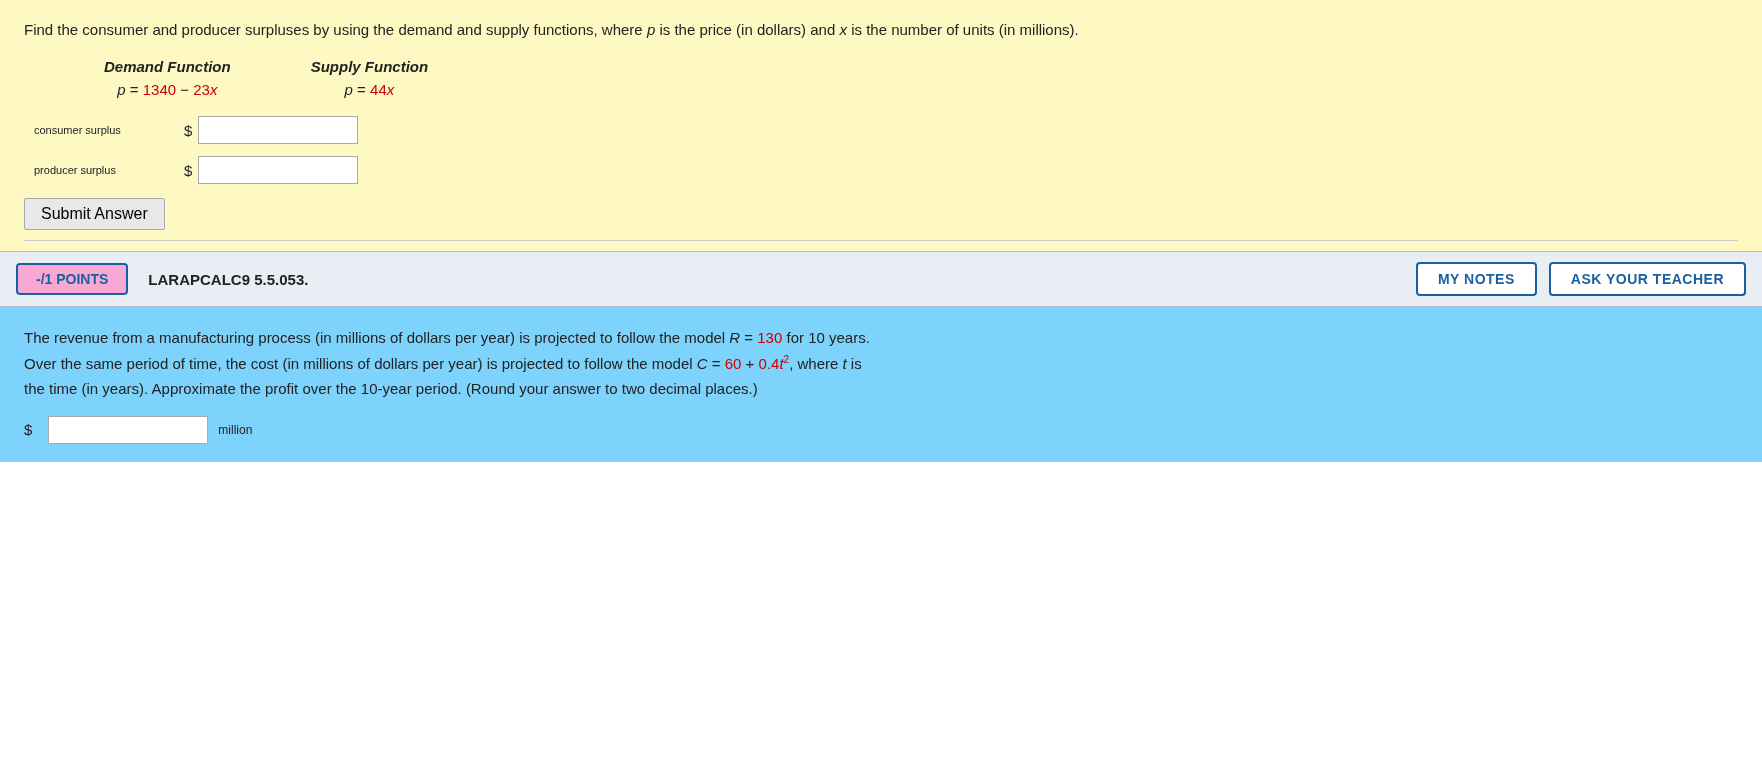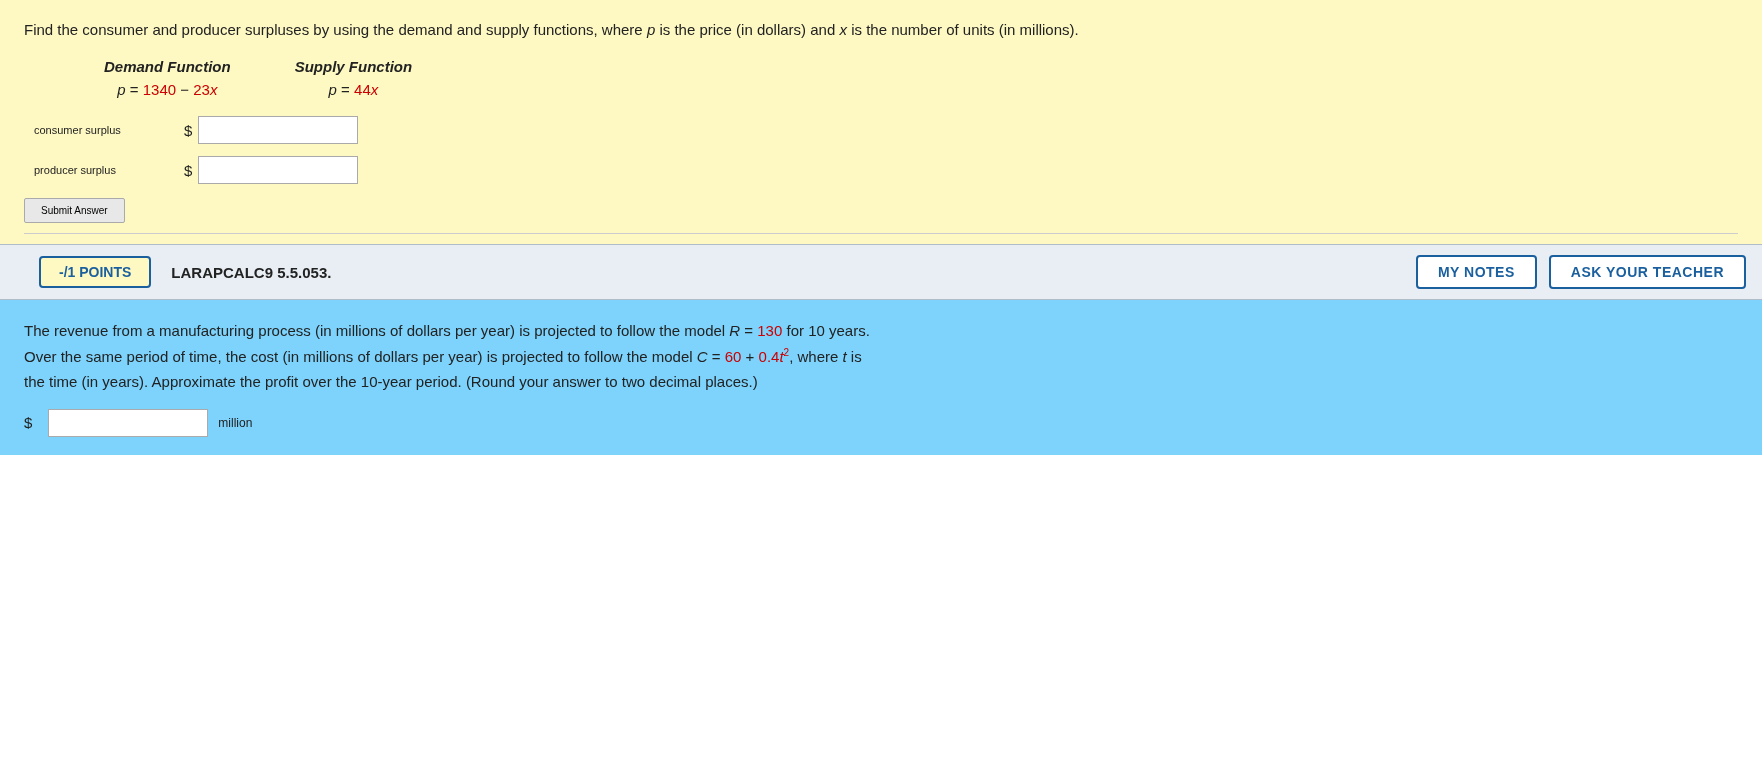--- a/index.html
+++ b/index.html
@@ -13,21 +13,21 @@
       padding: 18px 24px 10px 24px;
       background: #fef9c3;
     }
     .problem-text {
       font-size: 15px;
       line-height: 1.6;
       margin-bottom: 16px;
     }
     .functions-row {
       display: flex;
-      gap: 64px;
+      gap: 80px;
       margin-left: 80px;
       margin-bottom: 18px;
     }
     .function-col {
       display: flex;
       flex-direction: column;
       align-items: center;
     }
     .function-label {
       font-style: italic;
@@ -63,21 +63,21 @@
     }
     .submit-area {
       margin-top: 14px;
       padding-bottom: 10px;
       border-bottom: 1px solid #ccc;
     }
     .submit-btn {
       border: 1px solid #aaa;
       background: #e8e8e8;
       padding: 6px 16px;
-      font-size: 10px;
+      font-size: 16px;
       cursor: pointer;
       border-radius: 2px;
       text-align: center;
     }
 
     
     .points-bar {
       display: flex;
       align-items: center;
       background: #e8eef4;
@@ -86,23 +86,22 @@
       padding: 10px 16px;
       gap: 20px;
     }
     .points-badge {
       border: 2px solid #1a5f9e;
       color: #1a5f9e;
       padding: 6px 18px;
       font-weight: bold;
       font-size: 14px;
       border-radius: 4px;
-      background: #fef9c3;
+      background: #f9a8d4;
       cursor: pointer;
-      margin-left: 23px;
     }
     .problem-id {
       font-weight: bold;
       font-size: 15px;
       flex: 1;
     }
     .right-buttons {
       display: flex;
       gap: 12px;
       border-radius: 9px;

